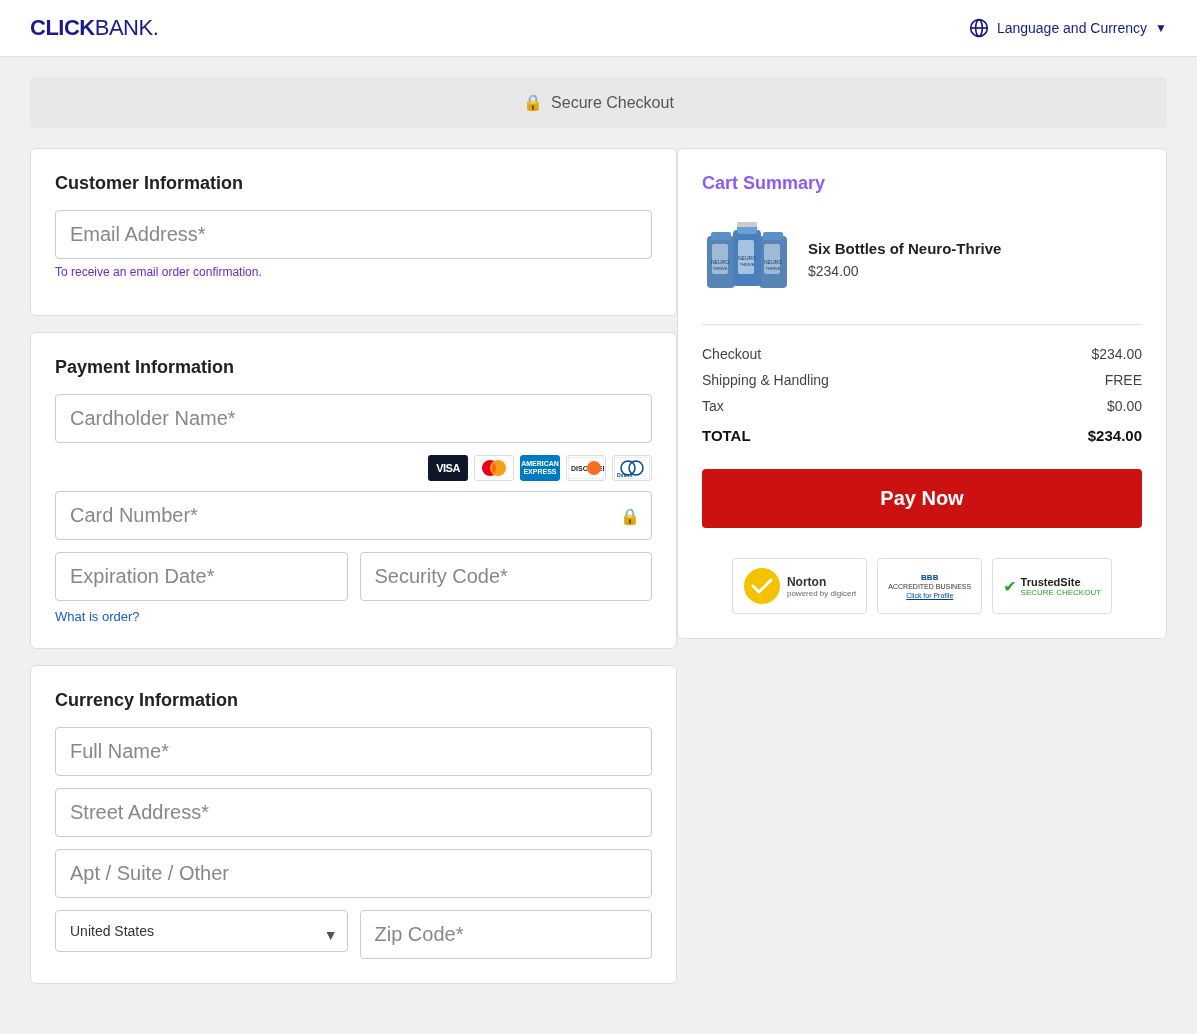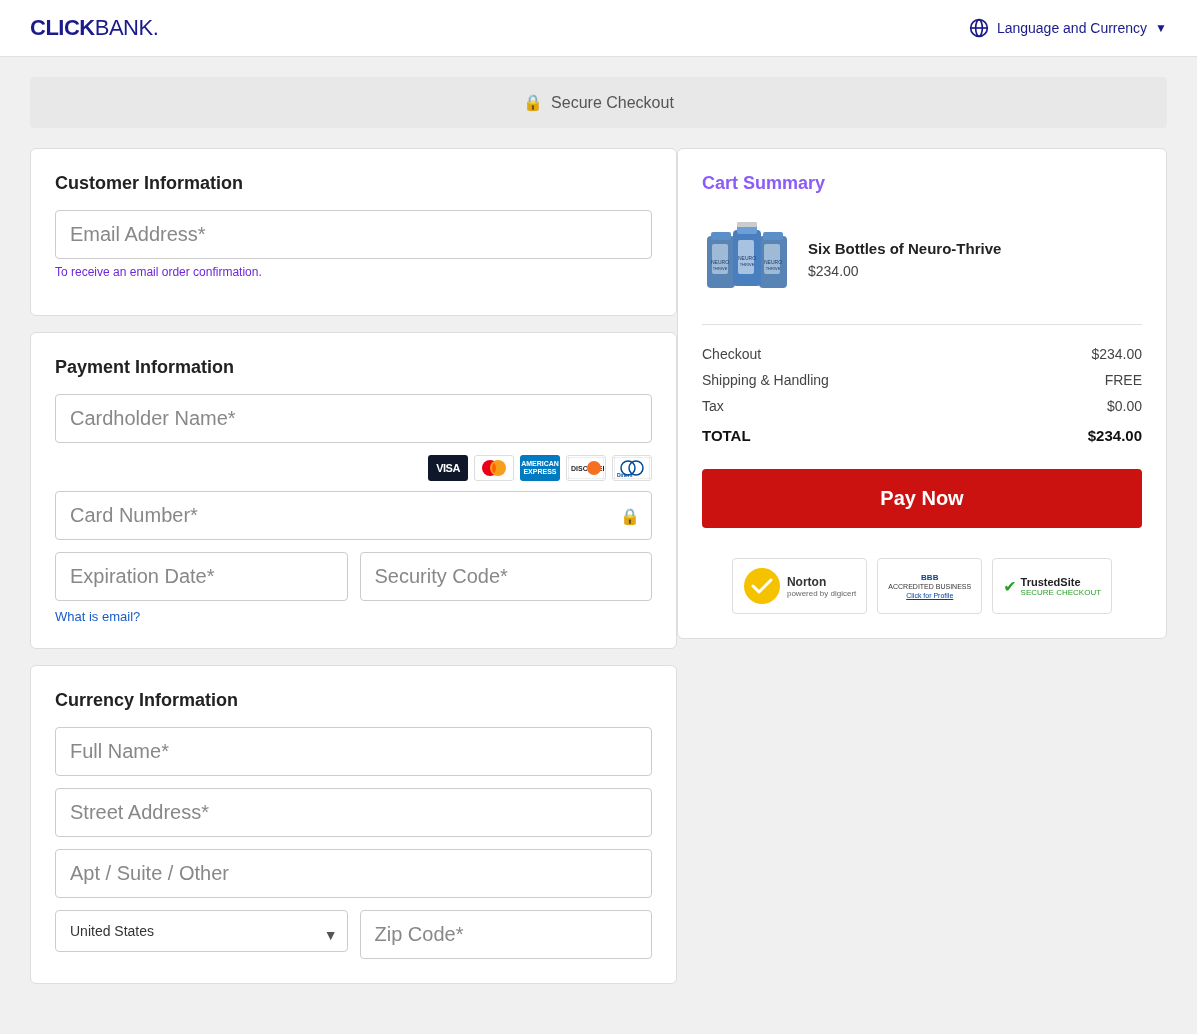--- a/index.html
+++ b/index.html
@@ -374,21 +374,21 @@
       </div>
 
       <div class="two-col">
         <div class="form-group">
           <input class="form-input" type="text" placeholder="Expiration Date*" style="">
         </div>
         <div class="form-group">
           <input class="form-input" type="text" placeholder="Security Code*" style="">
         </div>
       </div>
-      <a class="what-is-this">What is email?</a>
+      <a class="what-is-this">What is order?</a>
     </div>
 
     <div class="section-card">
       <div class="section-title">Currency Information</div>
 
       <div class="form-group">
         <input class="form-input" type="text" placeholder="Full Name*" style="">
       </div>
       <div class="form-group">
         <input class="form-input" type="text" placeholder="Street Address*" style="">

